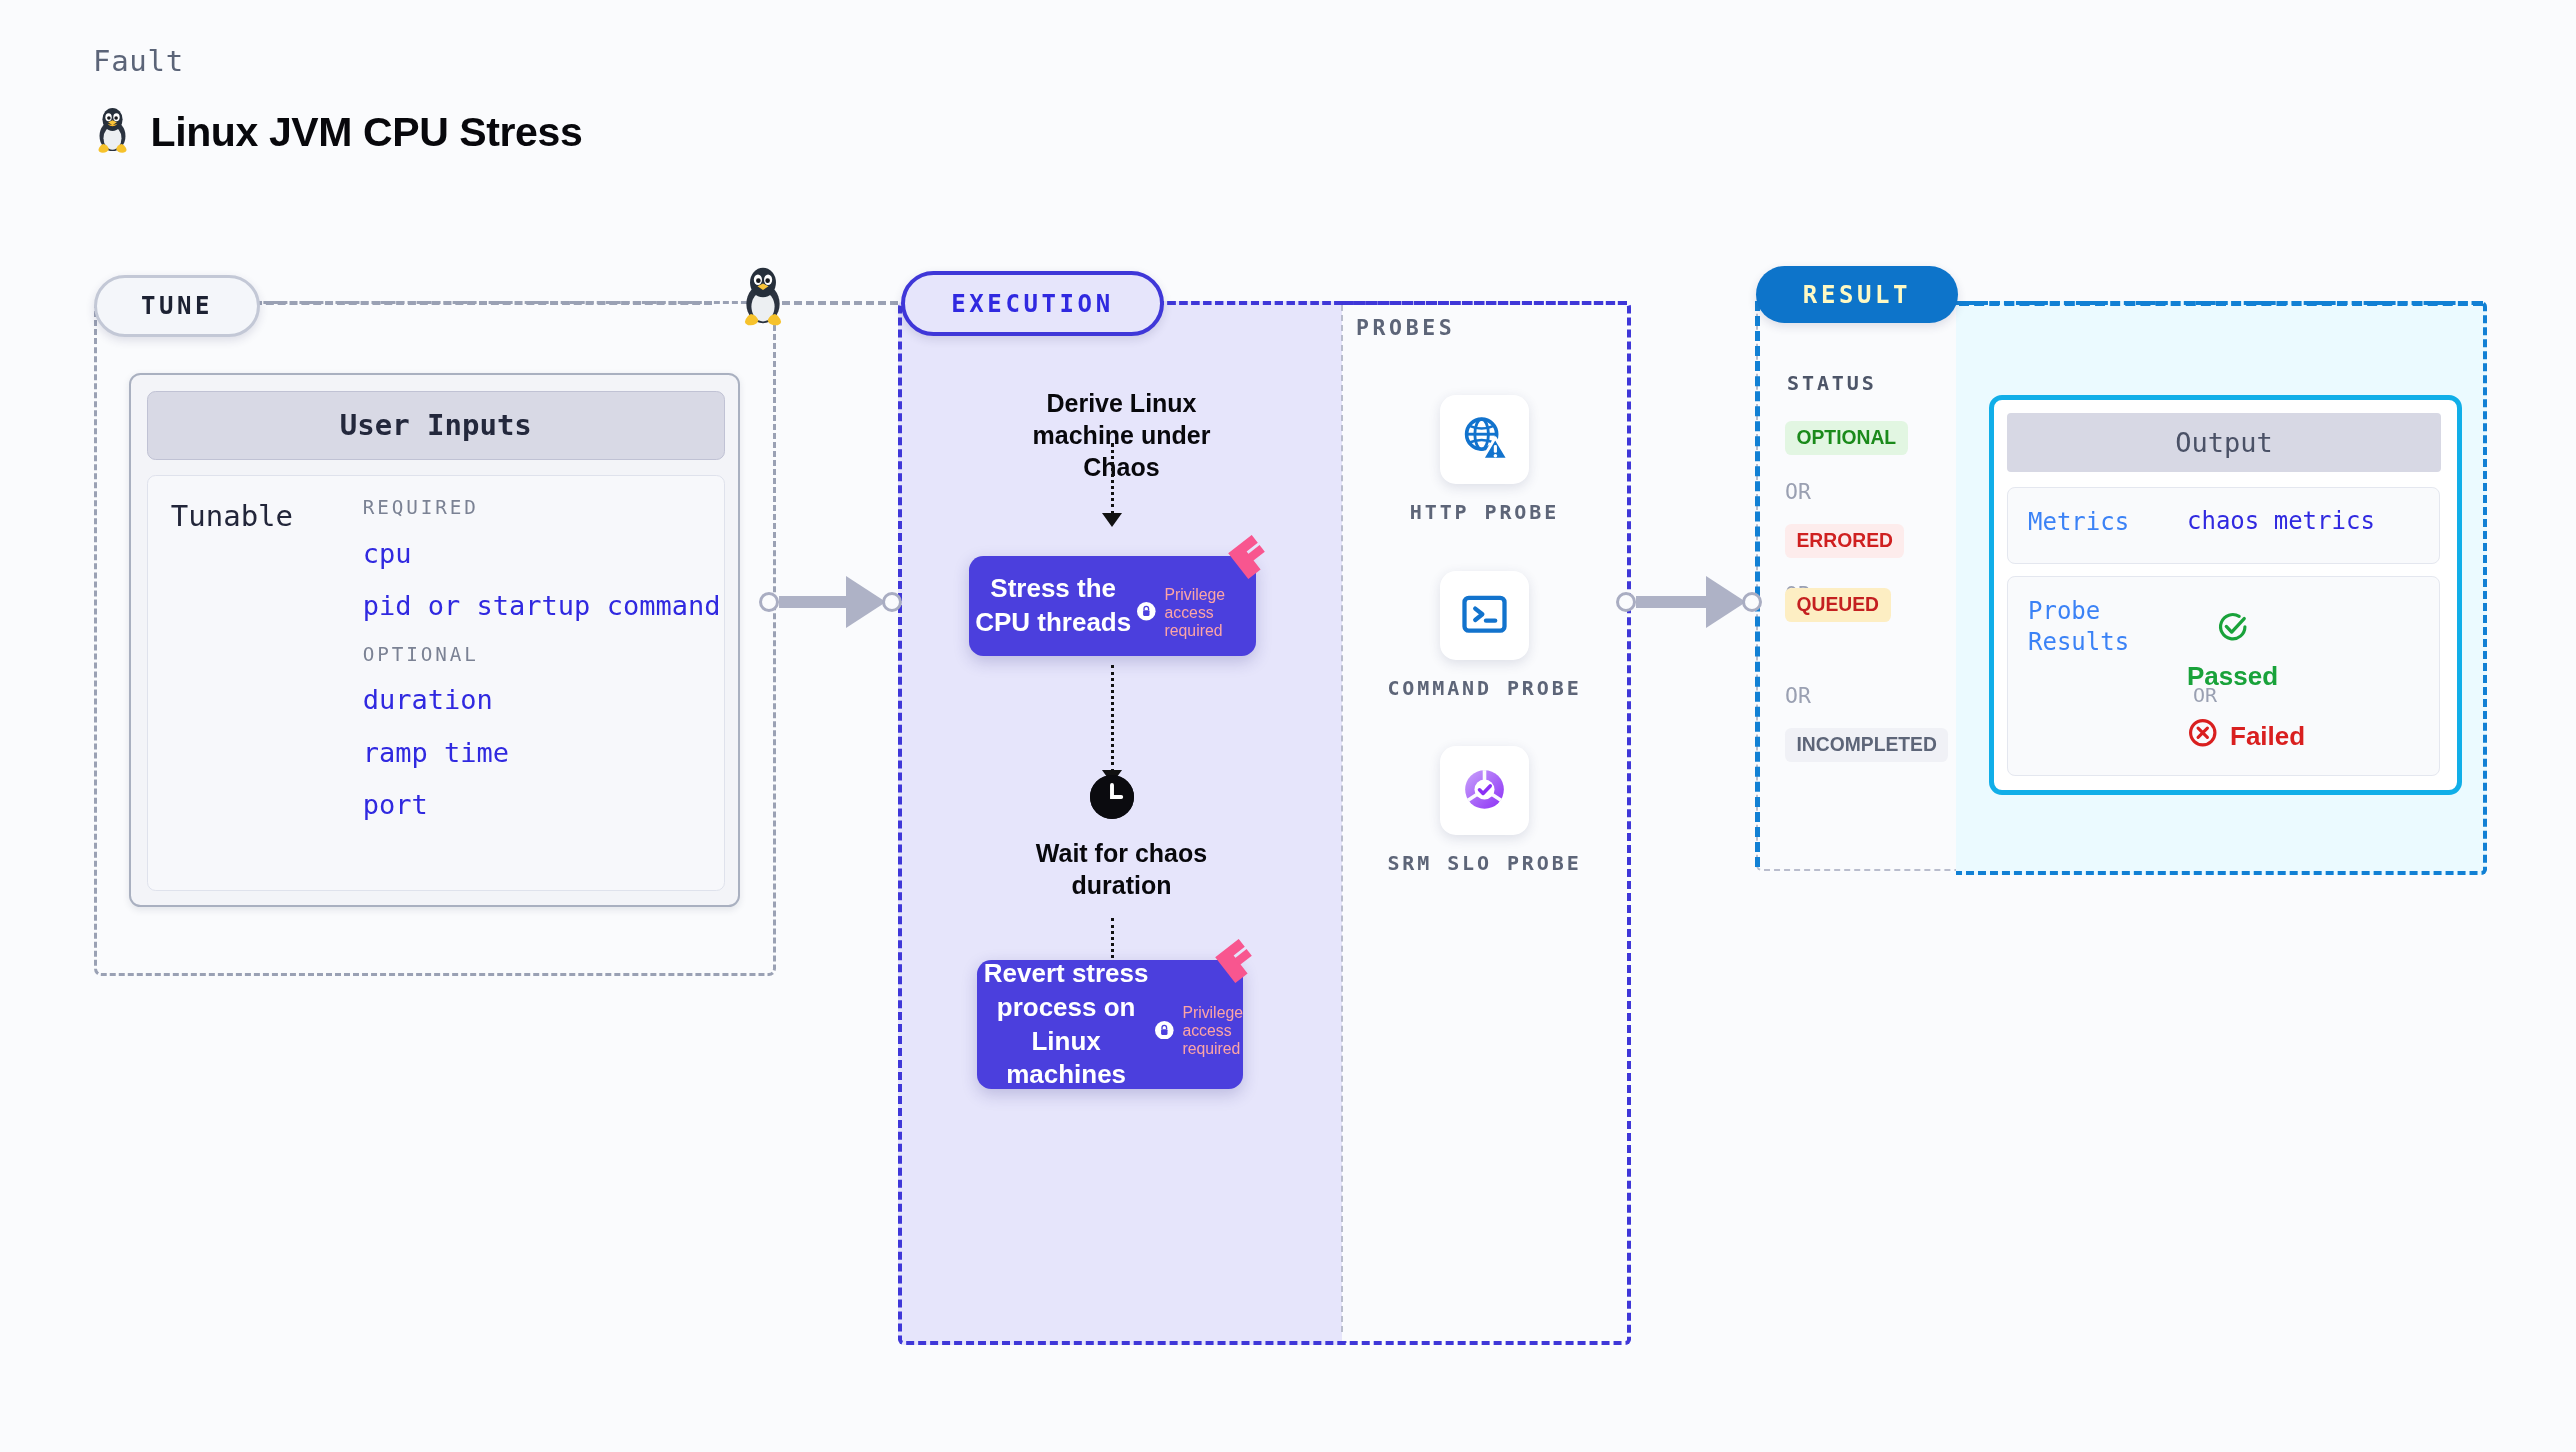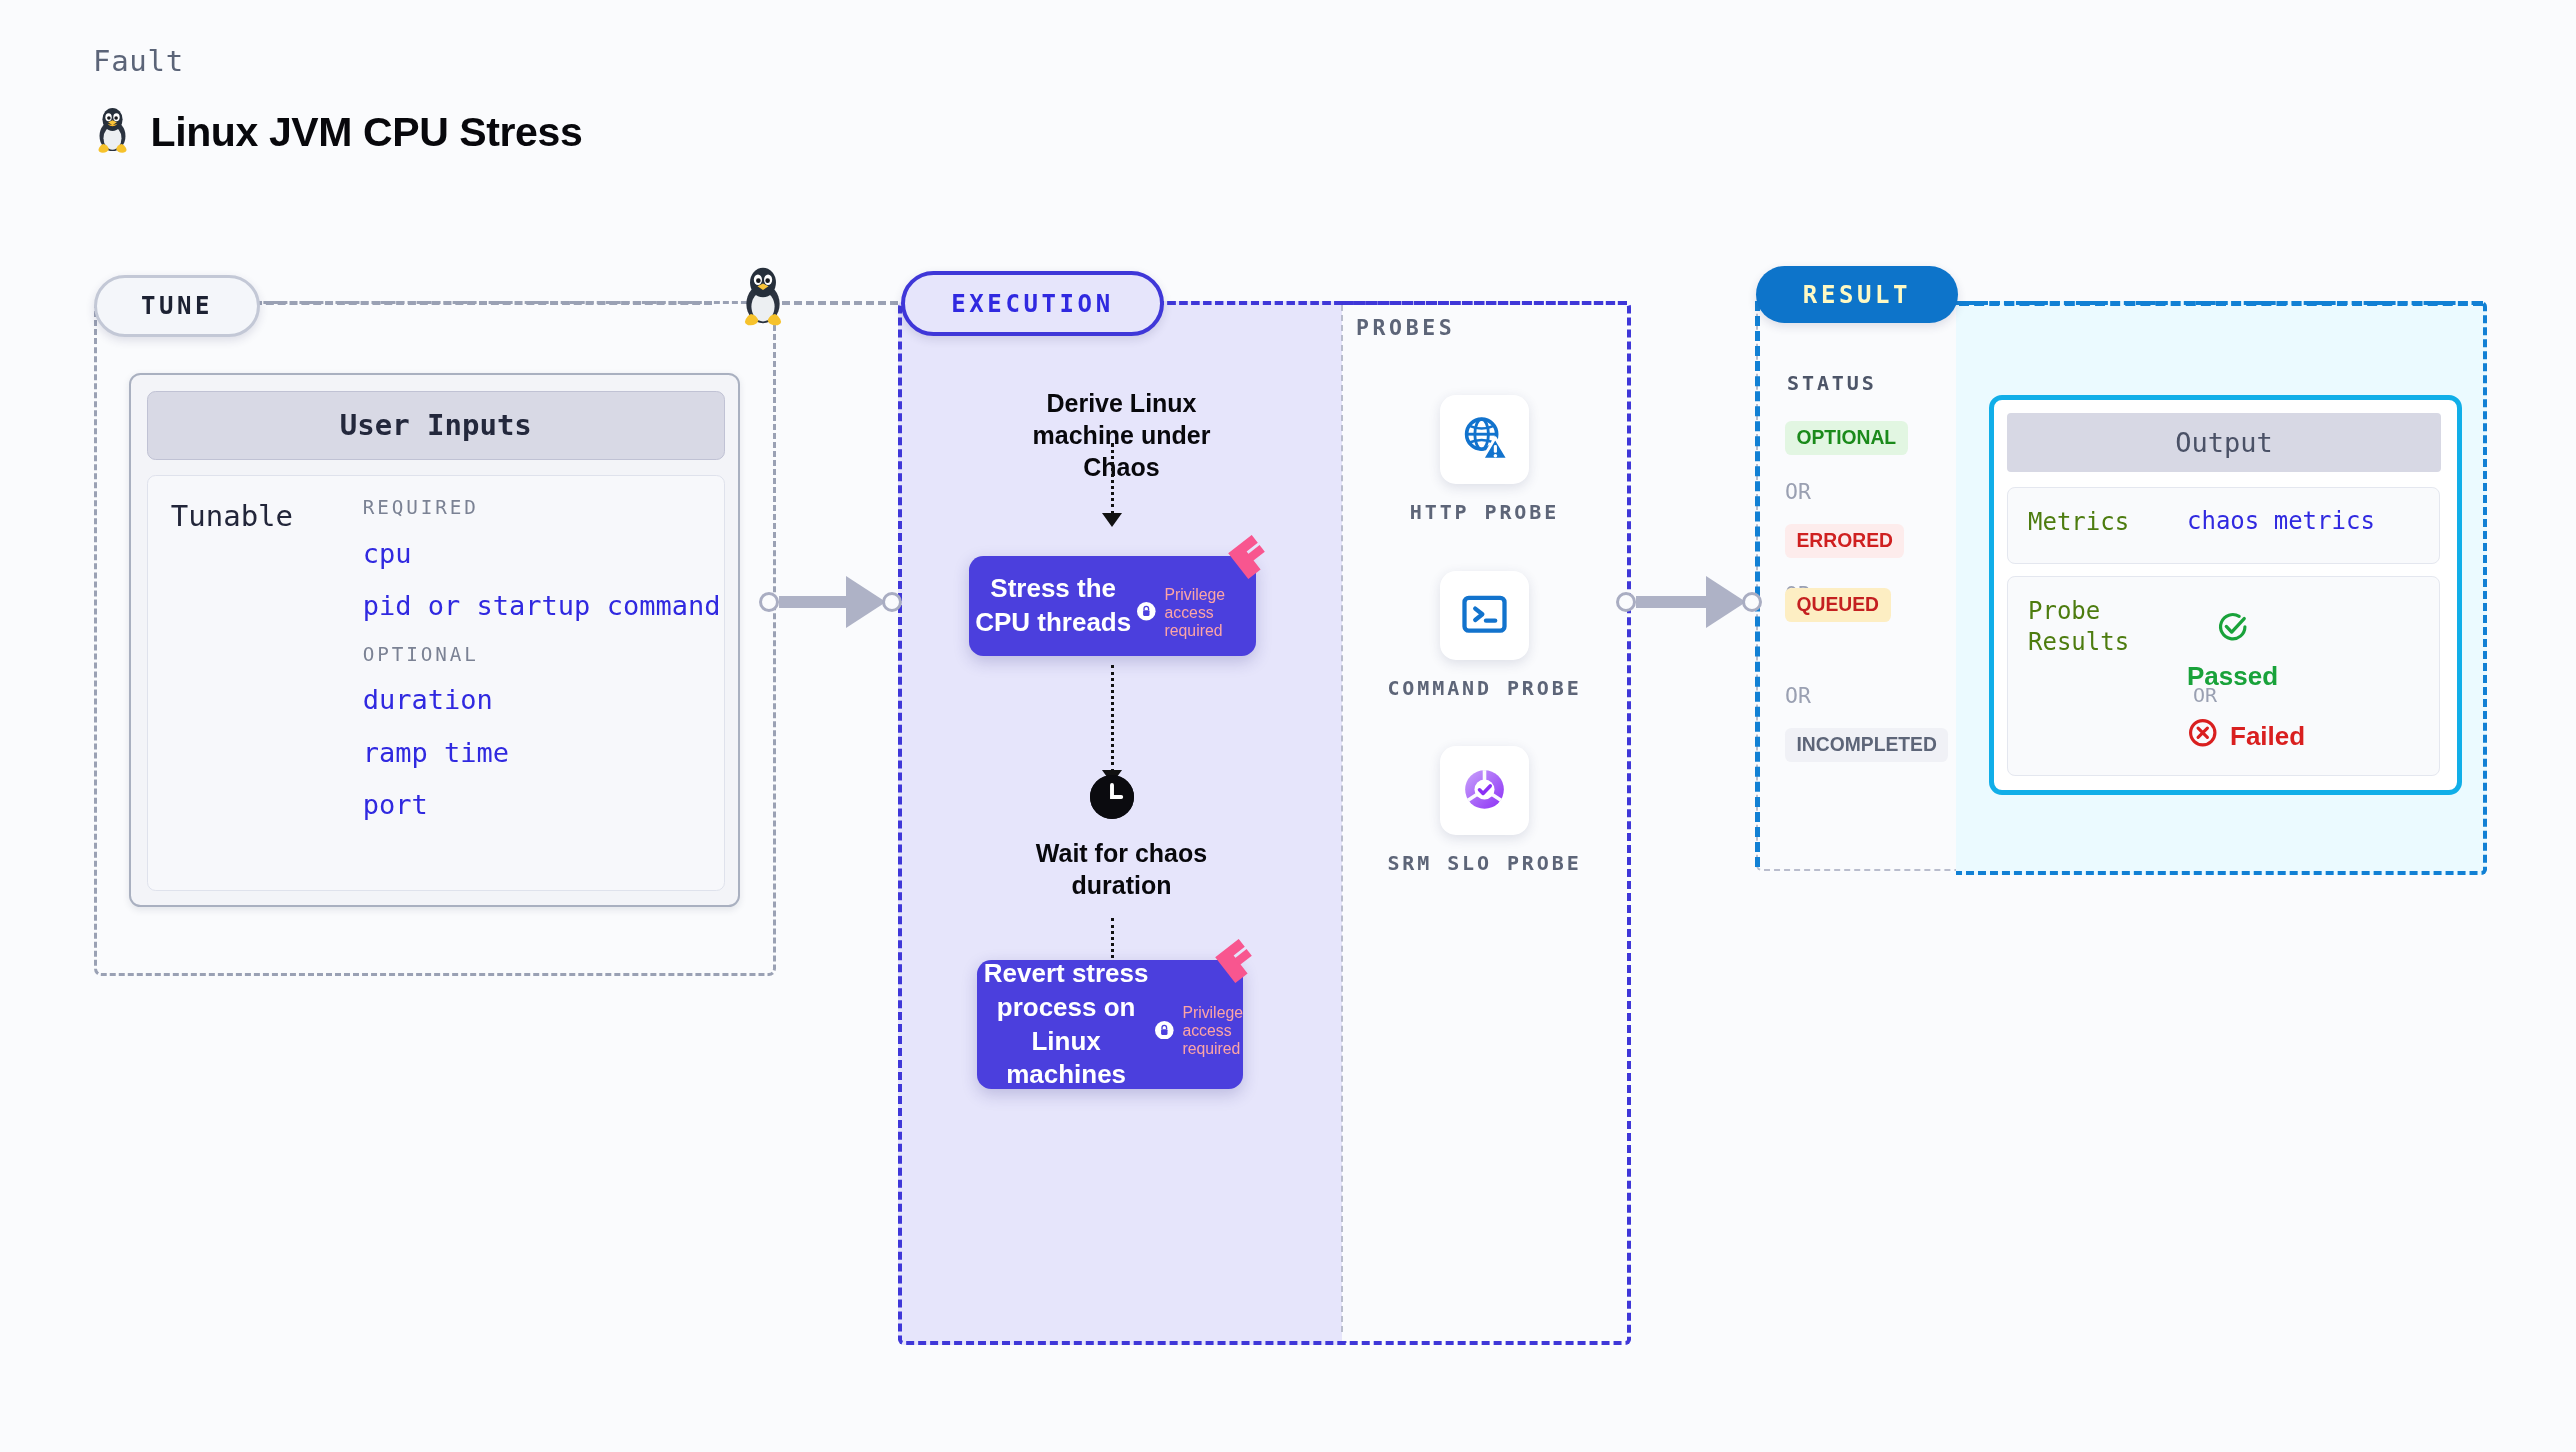--- a/index.html
+++ b/index.html
@@ -191,21 +191,21 @@
     position:absolute;left:13px;top:87px;width:431px;height:75px;
     background:#f9fafc;border:1.4px solid #e4e7ef;border-radius:7.9px;
   }
   #probe-results-row{
     position:absolute;left:13px;top:176px;width:431px;height:198px;
     background:#f9fafc;border:1.4px solid #e4e7ef;border-radius:7.9px;
   }
   .row-key{
     position:absolute;left:20px;top:18.6px;
     font-family:"DejaVu Sans Mono","Liberation Mono",monospace;
-    font-size:24px;color:#4d7c0f;line-height:1.32;
+    font-size:24px;color:#3b82f6;line-height:1.32;
   }
   #metrics-value{
     position:absolute;left:179px;top:18.6px;
     font-family:"DejaVu Sans Mono","Liberation Mono",monospace;
     font-size:24px;color:#3029e0;
   }
   .verdict{position:absolute;display:flex;align-items:center;gap:11.5px;}
   .verdict span{font-size:26px;font-weight:bold;}
   #probe-or{
     position:absolute;left:185px;top:106px;color:#9aa0b2;font-size:20px;

